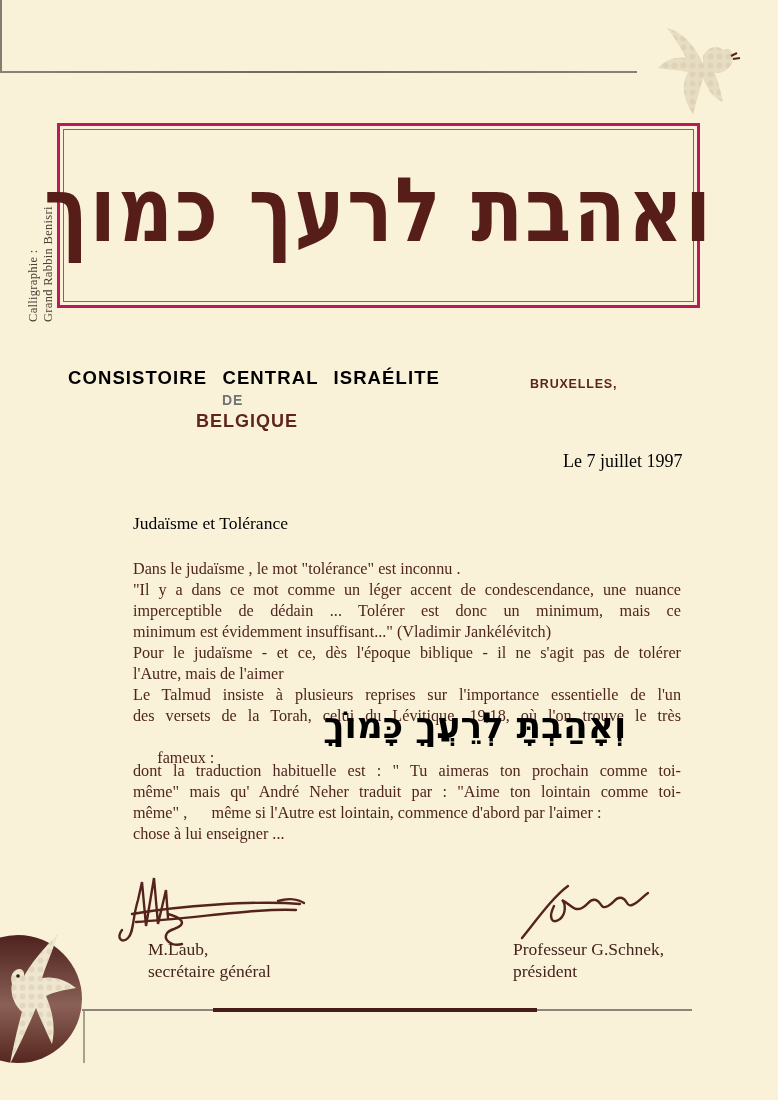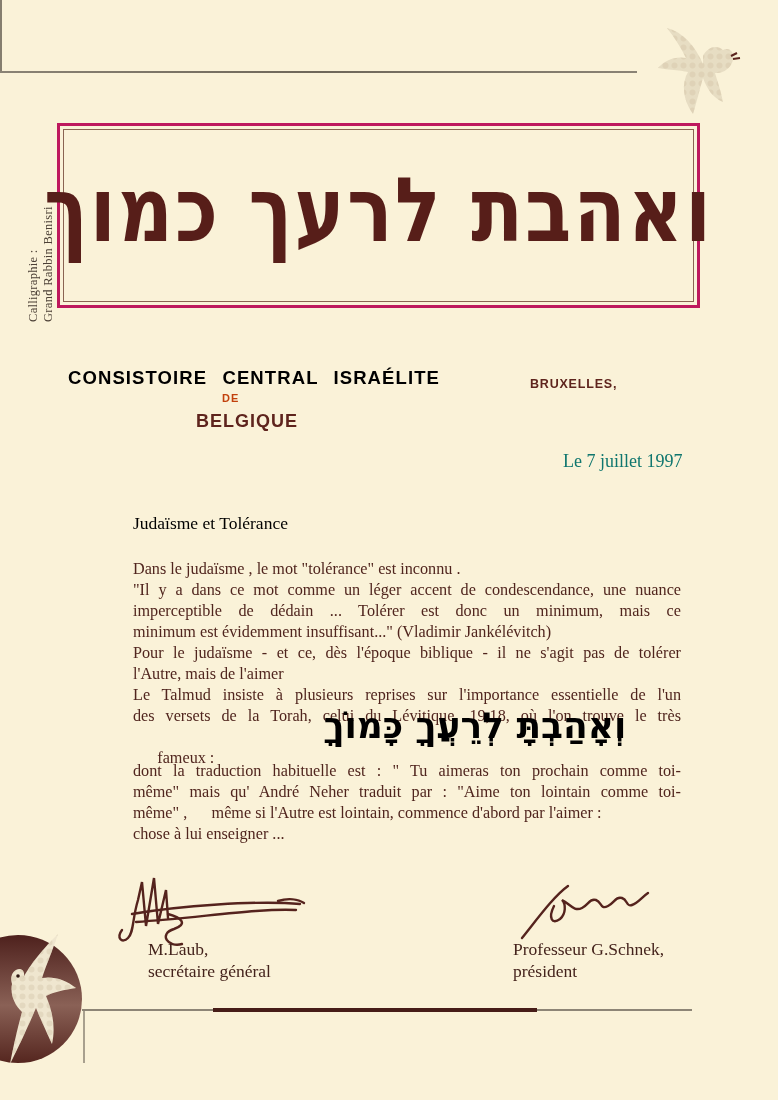--- a/index.html
+++ b/index.html
@@ -30,26 +30,26 @@
   .heb-banner {
     font-family:"DejaVu Sans", sans-serif; font-weight:bold;
     font-size:76px; color:#571e19; direction:rtl; white-space:nowrap;
     transform:scaleY(1.18); letter-spacing:2px; padding-bottom:10px;
   }
 
   
   .org1 { left:68px;  top:367px; font-family:"Liberation Sans",sans-serif; font-weight:700;
           font-size:18.5px; color:#000000; letter-spacing:1.1px; word-spacing:9px; }
   .org2 { left:222px; top:392px; font-family:"Liberation Sans",sans-serif; font-weight:700;
-          font-size:11px; color:#c2410c; letter-spacing:1px; }
+          font-size:14px; color:#737373; letter-spacing:1px; }
   .org3 { left:196px; top:411px; font-family:"Liberation Sans",sans-serif; font-weight:700;
           font-size:18px; color:#5e241d; letter-spacing:1px;text-align:center; }
   .city { left:530px; top:377px; font-family:"Liberation Sans",sans-serif; font-weight:700;
           font-size:12.5px; color:#5e241d; letter-spacing:.8px; }
-  .date { left:563px; top:451px; font-size:18px; color:#0f766e; }
+  .date { left:563px; top:451px; font-size:18px; color:#000000; }
 
   
   .subject { left:133px; top:513px; font-weight:normal; font-size:17.5px; color:#000000; }
   .bodyblock { left:133px; top:559px; width:548px; }
   .bline { font-size:16.2px; line-height:21px; color:#50251e; white-space:pre-wrap; }
   .jl    { text-align:justify; text-align-last:justify; }
   .frow  { position:relative; height:34px; }
   .heb-inline {
     position:absolute; left:142px; top:-12px; width:400px; text-align:center;
     font-family:"DejaVu Sans",sans-serif; font-weight:bold; font-size:36px;

